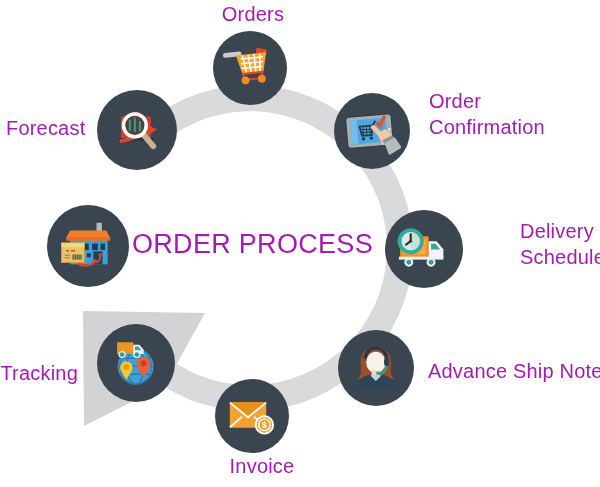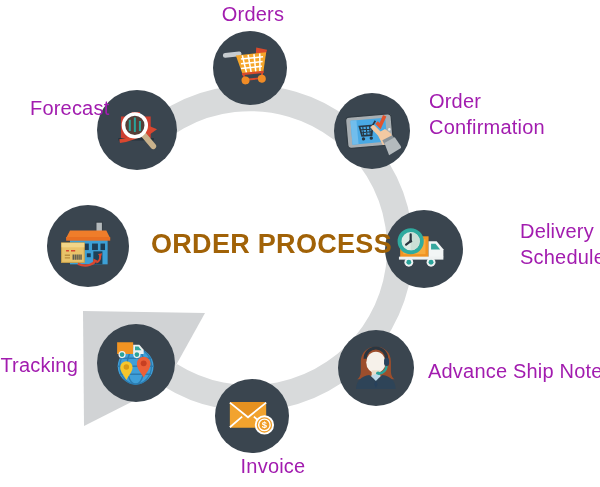--- a/index.html
+++ b/index.html
@@ -25,26 +25,26 @@
   .c-hub      {left:47px; top:205px;width:82px;height:82px;}
   
   .lbl{
     position:absolute;z-index:3;color:#a21caf;font-size:20px;line-height:26px;
     letter-spacing:0.2px;
   }
   .l-orders   {left:178px;top:1px;  width:150px;text-align:center;}
   .l-confirm  {left:429px;top:88px; width:132px;}
   .l-delivery {left:481px;top:218px;width:114px;margin-left:39px;}
   .l-asn      {left:428px;top:358px;white-space:nowrap;}
-  .l-invoice  {left:208px;top:453px;width:130px;text-align:center;}
-  .l-tracking {left:0px;  top:352px;width:78px;text-align:right;}
-  .l-forecast {left:6px;  top:95px;width:92px;margin-left:24px;}
+  .l-invoice  {left:197px;top:453px;width:130px;text-align:center;}
+  .l-tracking {left:0px;  top:360px;width:78px;text-align:right;}
+  .l-forecast {left:6px;  top:115px;width:92px;}
   .title{
-    position:absolute;left:151px;top:229px;width:240px;z-index:3;
-    color:#a16207;font-size:27px;font-weight:bold;letter-spacing:0.3px;
+    position:absolute;left:132px;top:229px;width:240px;z-index:3;
+    color:#a21caf;font-size:27px;font-weight:normal;letter-spacing:0.3px;
     white-space:nowrap;
   }
 </style>
 </head>
 <body>
 
 <div id="stage">
 
   <svg id="ring-layer" viewBox="0 0 600 487">
     <path d="M 135 152 A 150 150 0 1 1 170 375" fill="none" stroke="#d8dadb" stroke-width="26"></path>

